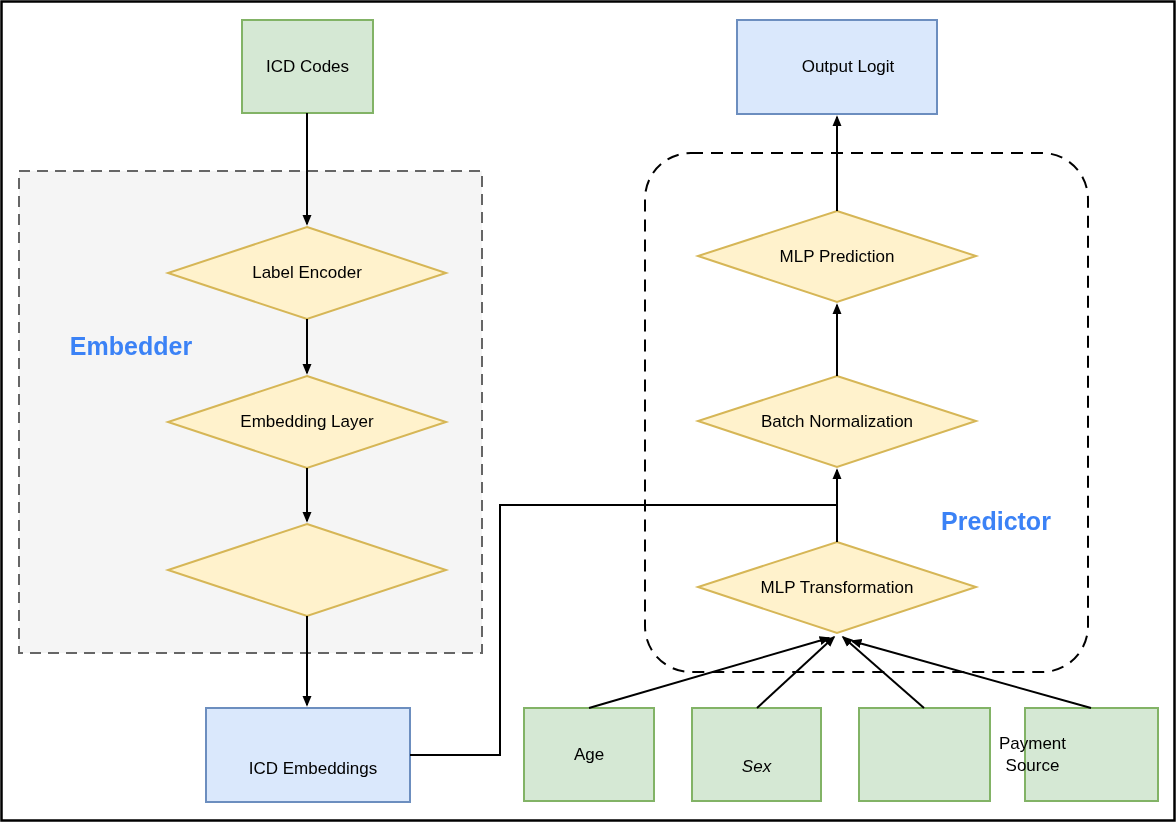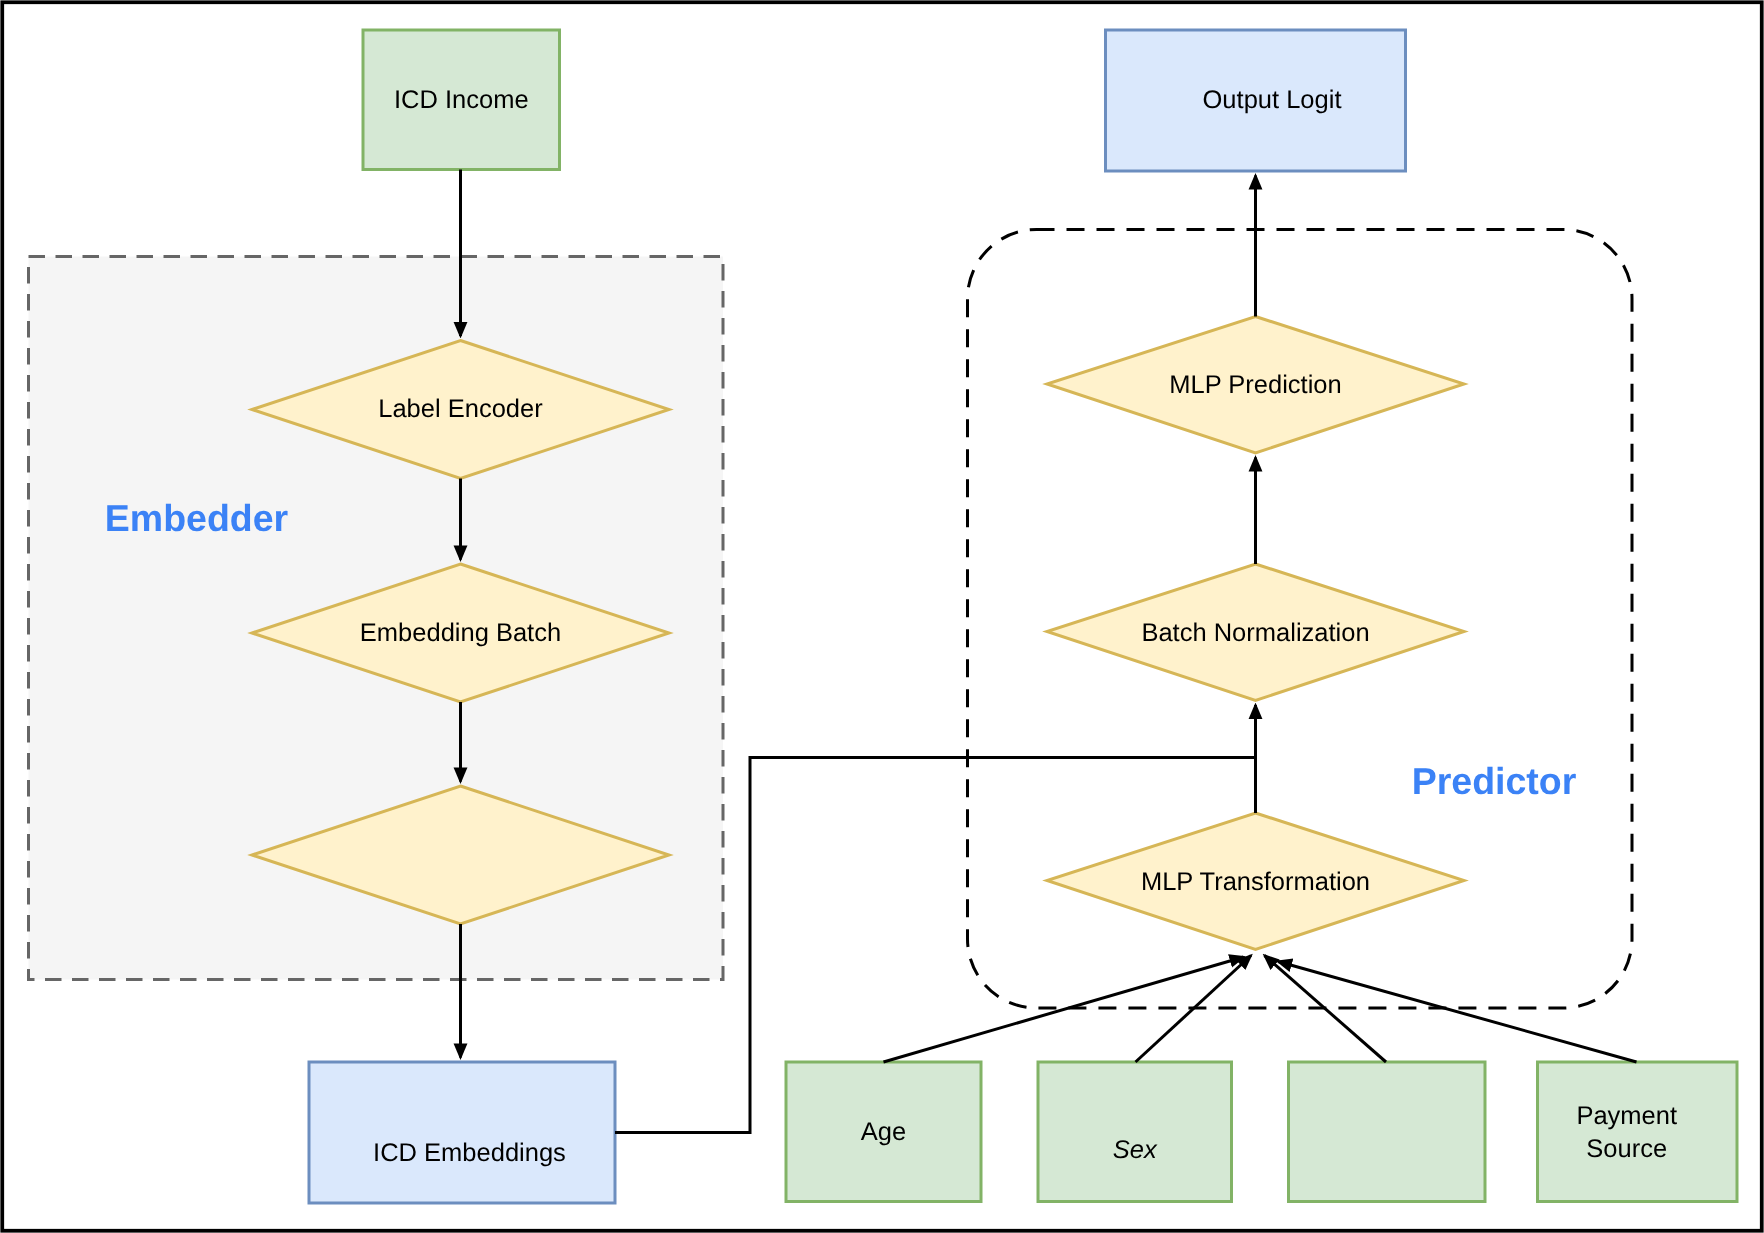--- a/index.html
+++ b/index.html
@@ -119,25 +119,25 @@
     <line class="edge" x1="837" y1="211" x2="837" y2="117"></line>
     <line class="edge" x1="589" y1="708" x2="829" y2="638"></line>
     <line class="edge" x1="757" y1="708" x2="834" y2="637"></line>
     <line class="edge" x1="924" y1="708" x2="843" y2="637"></line>
     <line class="edge" x1="1091" y1="708" x2="852" y2="641"></line>
   </svg>
 
   <div class="group-label" style="left:31px; top:330px; width:200px; height:32px;">Embedder</div>
   <div class="group-label" style="left:896px; top:505px; width:200px; height:32px;">Predictor</div>
 
-  <div class="node-label" style="left:242px; top:20px; width:131px; height:93px;">ICD Income</div>
+  <div class="node-label" style="left:242px; top:20px; width:131px; height:93px;">ICD Codes</div>
   <div class="node-label" style="left:168px; top:227px; width:278px; height:92px;">Label Encoder</div>
-  <div class="node-label" style="left:168px; top:376px; width:278px; height:92px;">Embedding Batch</div>
+  <div class="node-label" style="left:168px; top:376px; width:278px; height:92px;">Embedding Layer</div>
   <div class="node-label" style="left:206px; top:708px; width:204px; height:122px;padding-left:20px;">ICD Embeddings</div>
   <div class="node-label" style="left:737px; top:20px; width:200px; height:94px;margin-left:11px;">Output Logit</div>
   <div class="node-label" style="left:698px; top:211px; width:278px; height:91px;">MLP Prediction</div>
   <div class="node-label" style="left:698px; top:376px; width:278px; height:91px;">Batch Normalization</div>
   <div class="node-label" style="left:698px; top:542px; width:278px; height:91px;">MLP Transformation</div>
   <div class="node-label" style="left:524px; top:708px; width:130px; height:93px;">Age</div>
   <div class="node-label" style="left:692px; top:708px; width:129px; height:118px;font-style:italic;">Sex</div>
-  <div class="node-label" style="left:1018px; top:708px; width:133px; height:93px;">Payment Source</div>
+  <div class="node-label" style="left:966px; top:708px; width:133px; height:93px;">Payment Source</div>
 
 </div>
 
 </body></html>

